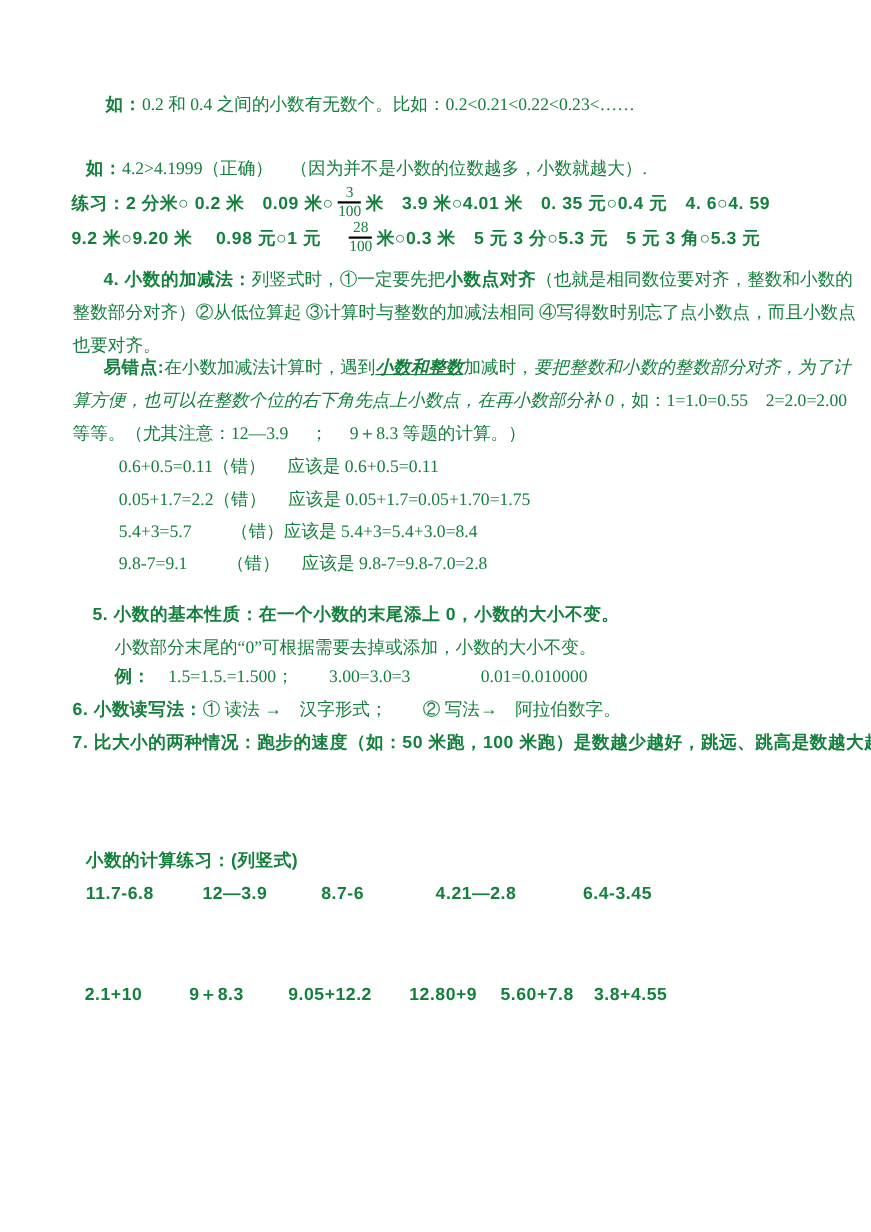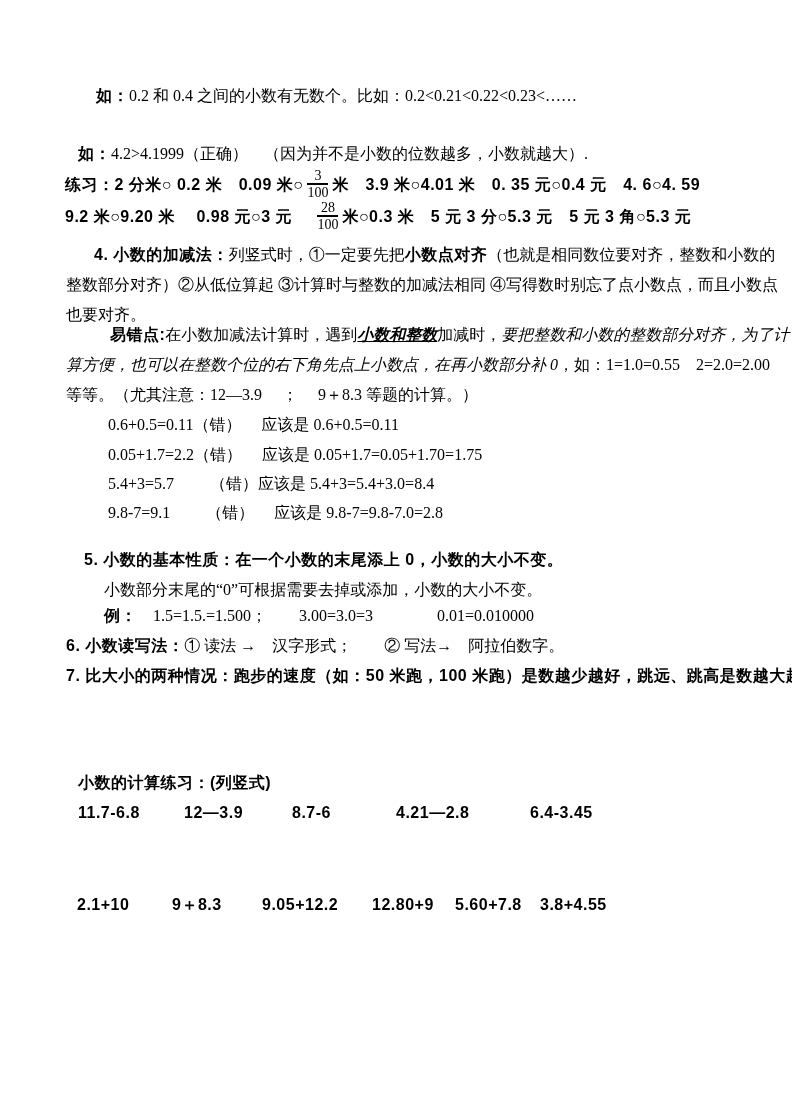--- a/index.html
+++ b/index.html
@@ -2,21 +2,21 @@
 <html><head>
 <meta charset="utf-8">
 <style>
   html,body{margin:0;padding:0;background:#e8e8e8;}
   .page{
     position:relative;
     width:792px;height:1120px;
     margin:0 auto;
     background:#ffffff;
     overflow:hidden;
-    color:#000000;
+    color:#15803d;
     font-family:"Liberation Serif","DejaVu Serif",serif;
     font-size:16px;
   }
   .line{
     position:absolute;
     white-space:nowrap;
     line-height:22px;
   }
   .hei{ 
     font-family:"Liberation Sans","DejaVu Sans",sans-serif;
@@ -52,38 +52,38 @@
   </div>
 
   <div class="line hei" style="top:170px;left:65px;">
     <span>练习：</span><span>2 分米○ 0.2 米</span><span>　</span><span>0.09 米○</span><span class="frac">
         <span class="num">3</span>
         <span class="bar"></span>
         <span class="den">100</span>
       </span><span>米</span><span>　</span><span>3.9 米○4.01 米</span><span>　</span><span>0. 35 元○0.4 元</span><span>　</span><span>4. 6○4. 59</span>
   </div>
   <div class="line hei" style="top:202px;left:65px;">
-    <span>9.2 米○9.20 米</span><span>　 </span><span>0.98 元○3 元</span><span>　 </span><span class="frac">
+    <span>9.2 米○9.20 米</span><span>　 </span><span>0.98 元○1 元</span><span>　 </span><span class="frac">
         <span class="num">28</span>
         <span class="bar"></span>
         <span class="den">100</span>
       </span><span>米○0.3 米</span><span>　</span><span>5 元 3 分○5.3 元</span><span>　</span><span>5 元 3 角○5.3 元</span>
   </div>
 
   <div class="line" style="top:244px;left:94px;">
     <span class="hei">4.  小数的加减法：</span><span>列竖式时，①一定要先把</span><span class="hei">小数点对齐</span><span>（也就是相同数位要对齐，整数和小数的</span>
   </div>
   <div class="line" style="top:274px;left:66px;">
     <span>整数部分对齐）②从低位算起 ③计算时与整数的加减法相同 ④写得数时别忘了点小数点，而且小数点</span>
   </div>
   <div class="line" style="top:304px;left:66px;">
     <span>也要对齐。</span>
   </div>
 
-  <div class="line" style="top:324px;left:110px;">
+  <div class="line" style="top:324px;left:94px;">
     <span class="hei">易错点:</span><span>在小数加减法计算时，遇到</span><span class="bi">小数和整数</span><span>加减时，</span><span class="it">要把整数和小数的整数部分对齐，为了计</span>
   </div>
   <div class="line" style="top:354px;left:66px;">
     <span class="it">算方便，也可以在整数个位的右下角先点上小数点，在再小数部分补 0</span><span>，如：1=1.0=0.55　2=2.0=2.00</span>
   </div>
   <div class="line" style="top:384px;left:66px;">
     <span>等等。（尤其注意：12—3.9　 ；　 9＋8.3 等题的计算。）</span>
   </div>
 
   <div class="line" style="top:414px;left:108px;">

